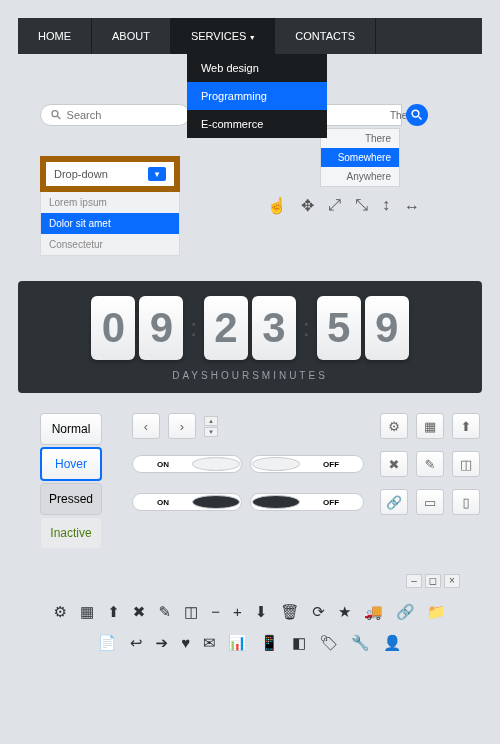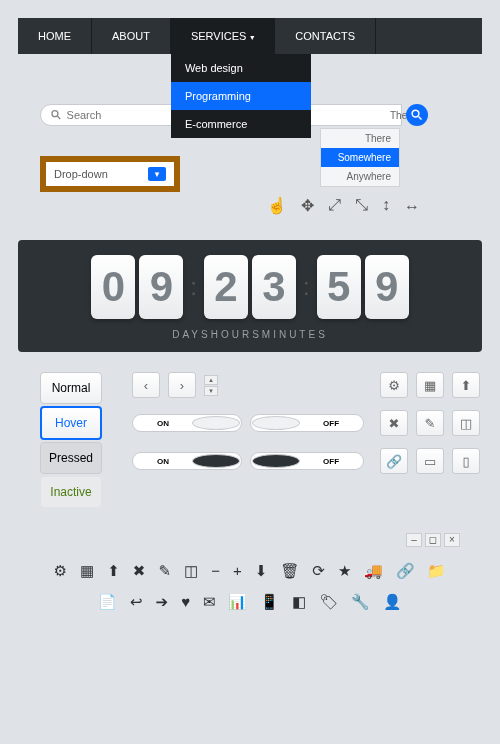--- a/index.html
+++ b/index.html
@@ -1,21 +1,21 @@
 <!DOCTYPE html>
 <html><head>
 <meta charset="utf-8">
 <style>
 *{margin:0;padding:0;box-sizing:border-box;font-family:Arial,sans-serif}
 body{background:#dfe2e6;width:500px;height:744px;overflow:hidden;font-size:11px}
 .nav{display:flex;background:#2d3236;margin:18px 18px 0}
 .nav-item{padding:12px 20px;color:#fff;font-size:11px;font-weight:normal;border-right:1px solid #1a1d20;cursor:pointer;position:relative}
 .nav-item.active{background:#1a1d20}
 .caret{font-size:8px;margin-left:4px}
-.submenu{position:absolute;top:100%;left:0;background:#1a1d20;min-width:140px;z-index:10}
+.submenu{position:absolute;top:100%;left:16px;background:#1a1d20;min-width:140px;z-index:10}
 .submenu-item{padding:8px 14px;color:#fff;font-size:11px;cursor:pointer}
 .submenu-item.hl{background:#0a6cff}
 .row{display:flex;gap:47px;padding:0 40px;margin-top:50px;align-items:flex-start}
 .search1{background:#fff;border:1px solid #c8ccd0;border-radius:12px;padding:4px 10px;display:flex;align-items:center;width:150px}
 .search1 input{border:none;outline:none;width:100%;font-size:11px;color:#888}
 .mag{width:12px;height:12px;margin-right:5px;color:#888}
 .search2{display:flex;align-items:center;position:relative}
 .search2-box{background:#fff;border:1px solid #c8ccd0;border-radius:12px 0 0 12px;padding:4px 10px;display:flex;align-items:center;width:165px}
 .search2-box input{border:none;outline:none;flex:1;font-size:11px;color:#888}
 .search2-sel{font-size:10px;color:#666;display:flex;align-items:center;gap:3px}
@@ -100,20 +100,25 @@
     </div>
   </div>
 </div>
 
 <div class="row" style="margin-top:30px">
   <div class="dd-wrap">
     <div class="dd-head">
       <span>Drop-down</span>
       <span class="dd-btn">▾</span>
     </div>
+    <div class="dd-list">
+      <div>Lorem ipsum</div>
+      <div class="hl">Dolor sit amet</div>
+      <div>Consectetur</div>
+    </div>
   </div>
   <div class="cursors">
     <span>☝</span>
     <span>✥</span>
     <span>⤢</span>
     <span>⤡</span>
     <span>↕</span>
     <span>↔</span>
   </div>
 </div>

